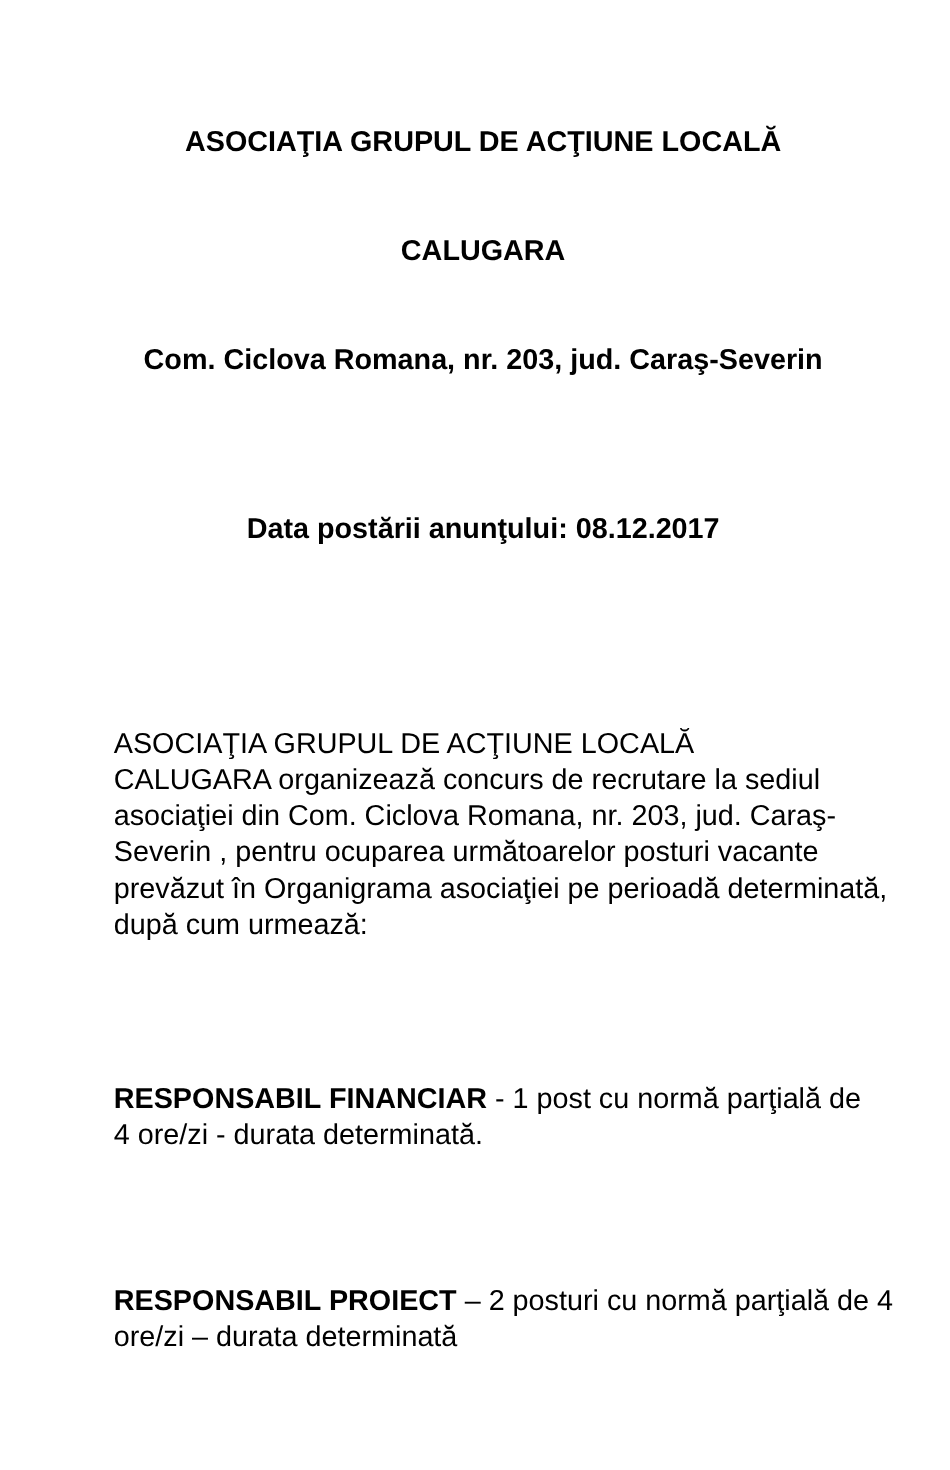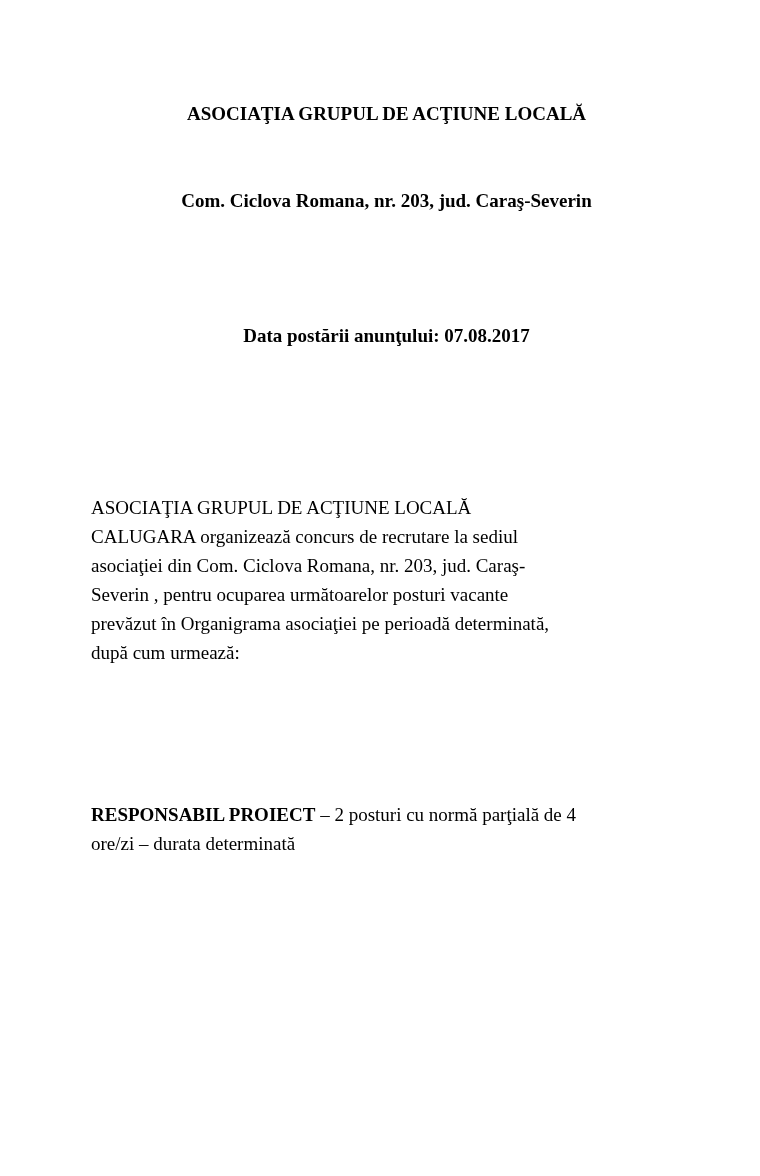--- a/index.html
+++ b/index.html
@@ -3,52 +3,55 @@
 <meta charset="utf-8">
 <style>
   * { margin: 0; padding: 0; box-sizing: border-box; }
   html, body { background: #ffffff; }
   body { width: 760px; height: 1176px; overflow: hidden; }
   .page {
     width: 760px;
     height: 1176px;
     background: #ffffff;
     color: #000000;
-    font-family: Liberation Serif, serif;
-    font-size: 19px;
+    font-family: Liberation Sans, sans-serif;
+    font-size: 23px;
     line-height: 29px;
     padding: 12px 78px 0 91px;
     white-space: pre;
   }
   .center { text-align: center; }
   .bold { font-weight: bold; }
   .date-line { margin-top: 19px; }
   .anunt-title { margin-top: 22px; }
   .intro-para { margin-top: 27px; }
   .pos-para-1 { margin-top: 23px; }
   .pos-para-2 { margin-top: 17px; }
 </style>
 </head>
 <body>
 
 <div class="page" style="background: rgb(255, 255, 255); color: rgb(0, 0, 0);">
 
   <div class="center bold">ASOCIAŢIA GRUPUL DE ACŢIUNE LOCALĂ</div>
+  <div class="center bold">CALUGARA</div>
   <div class="center bold">Com. Ciclova Romana, nr. 203, jud. Caraş-Severin</div>
 
-  <div class="center bold date-line">Data postării anunţului: 07.08.2017</div>
+  <div class="center bold date-line">Data postării anunţului: 08.12.2017</div>
 
 
   <div class="intro-para">ASOCIAŢIA GRUPUL DE ACŢIUNE LOCALĂ
 CALUGARA organizează concurs de recrutare la sediul
 asociaţiei din Com. Ciclova Romana, nr. 203, jud. Caraş-
 Severin , pentru ocuparea următoarelor posturi vacante
 prevăzut în Organigrama asociaţiei pe perioadă determinată,
 după cum urmează:</div>
 
+  <div class="pos-para-1"><span class="bold">RESPONSABIL FINANCIAR</span><span> - 1 post cu normă parţială de
+4 ore/zi - durata determinată.</span></div>
 
   <div class="pos-para-2"><span class="bold">RESPONSABIL PROIECT</span><span> – 2 posturi cu normă parţială de 4
 ore/zi – durata determinată</span></div>
 
   
 
   
 
   
 

